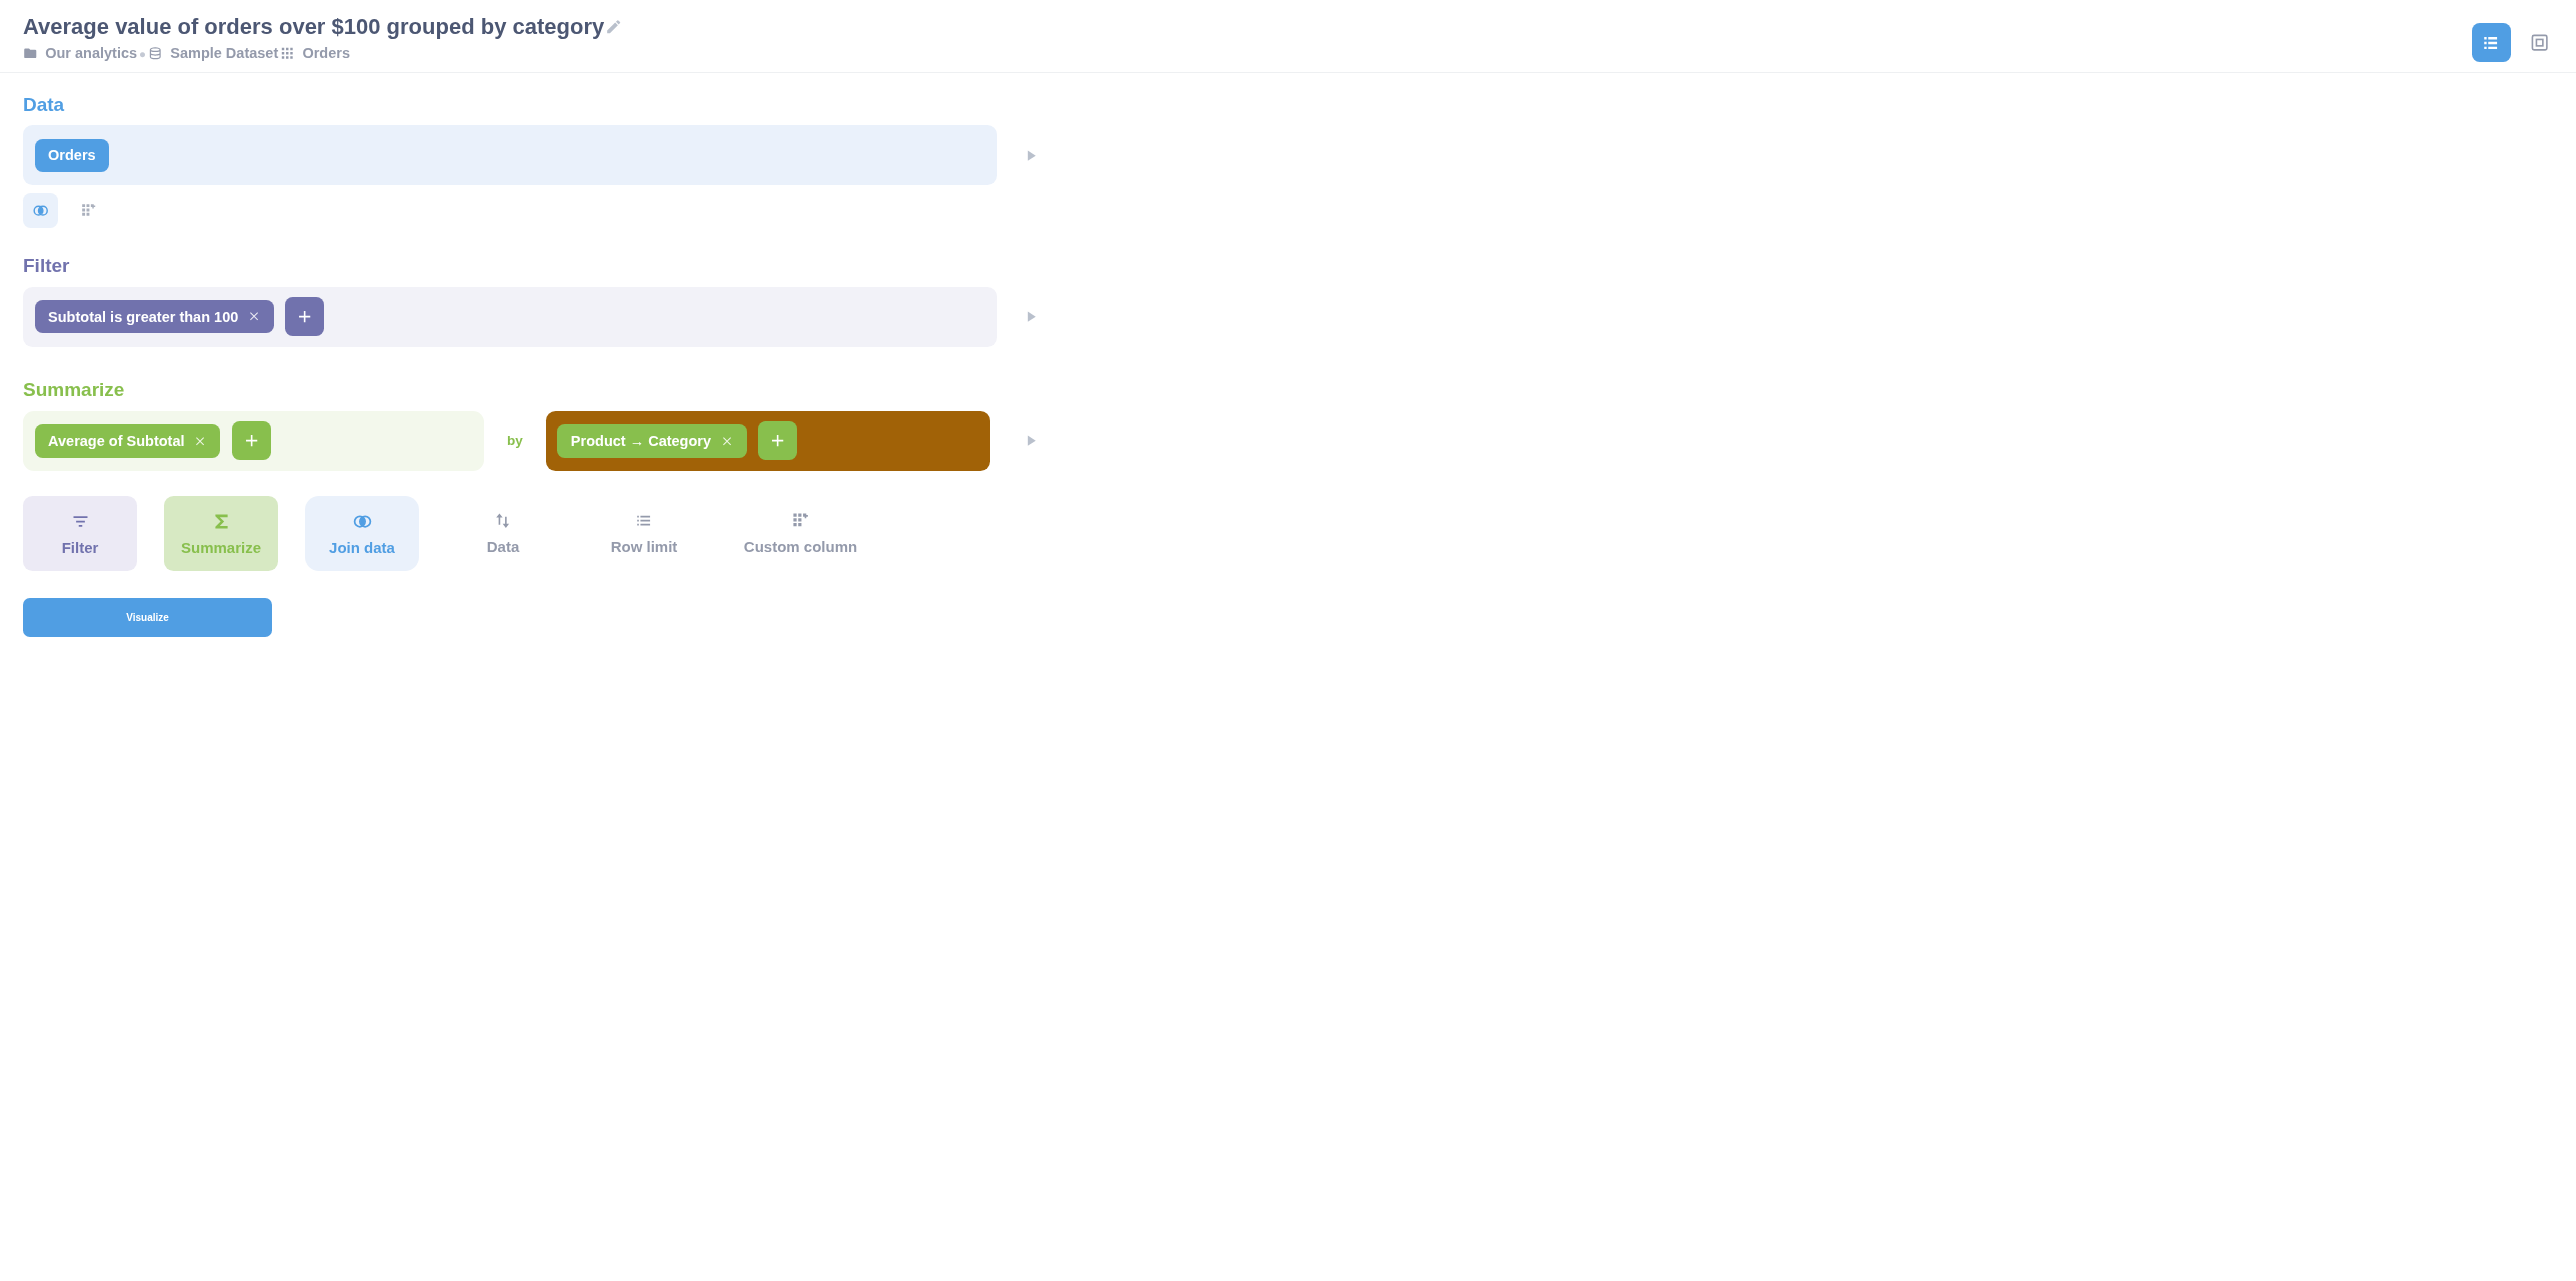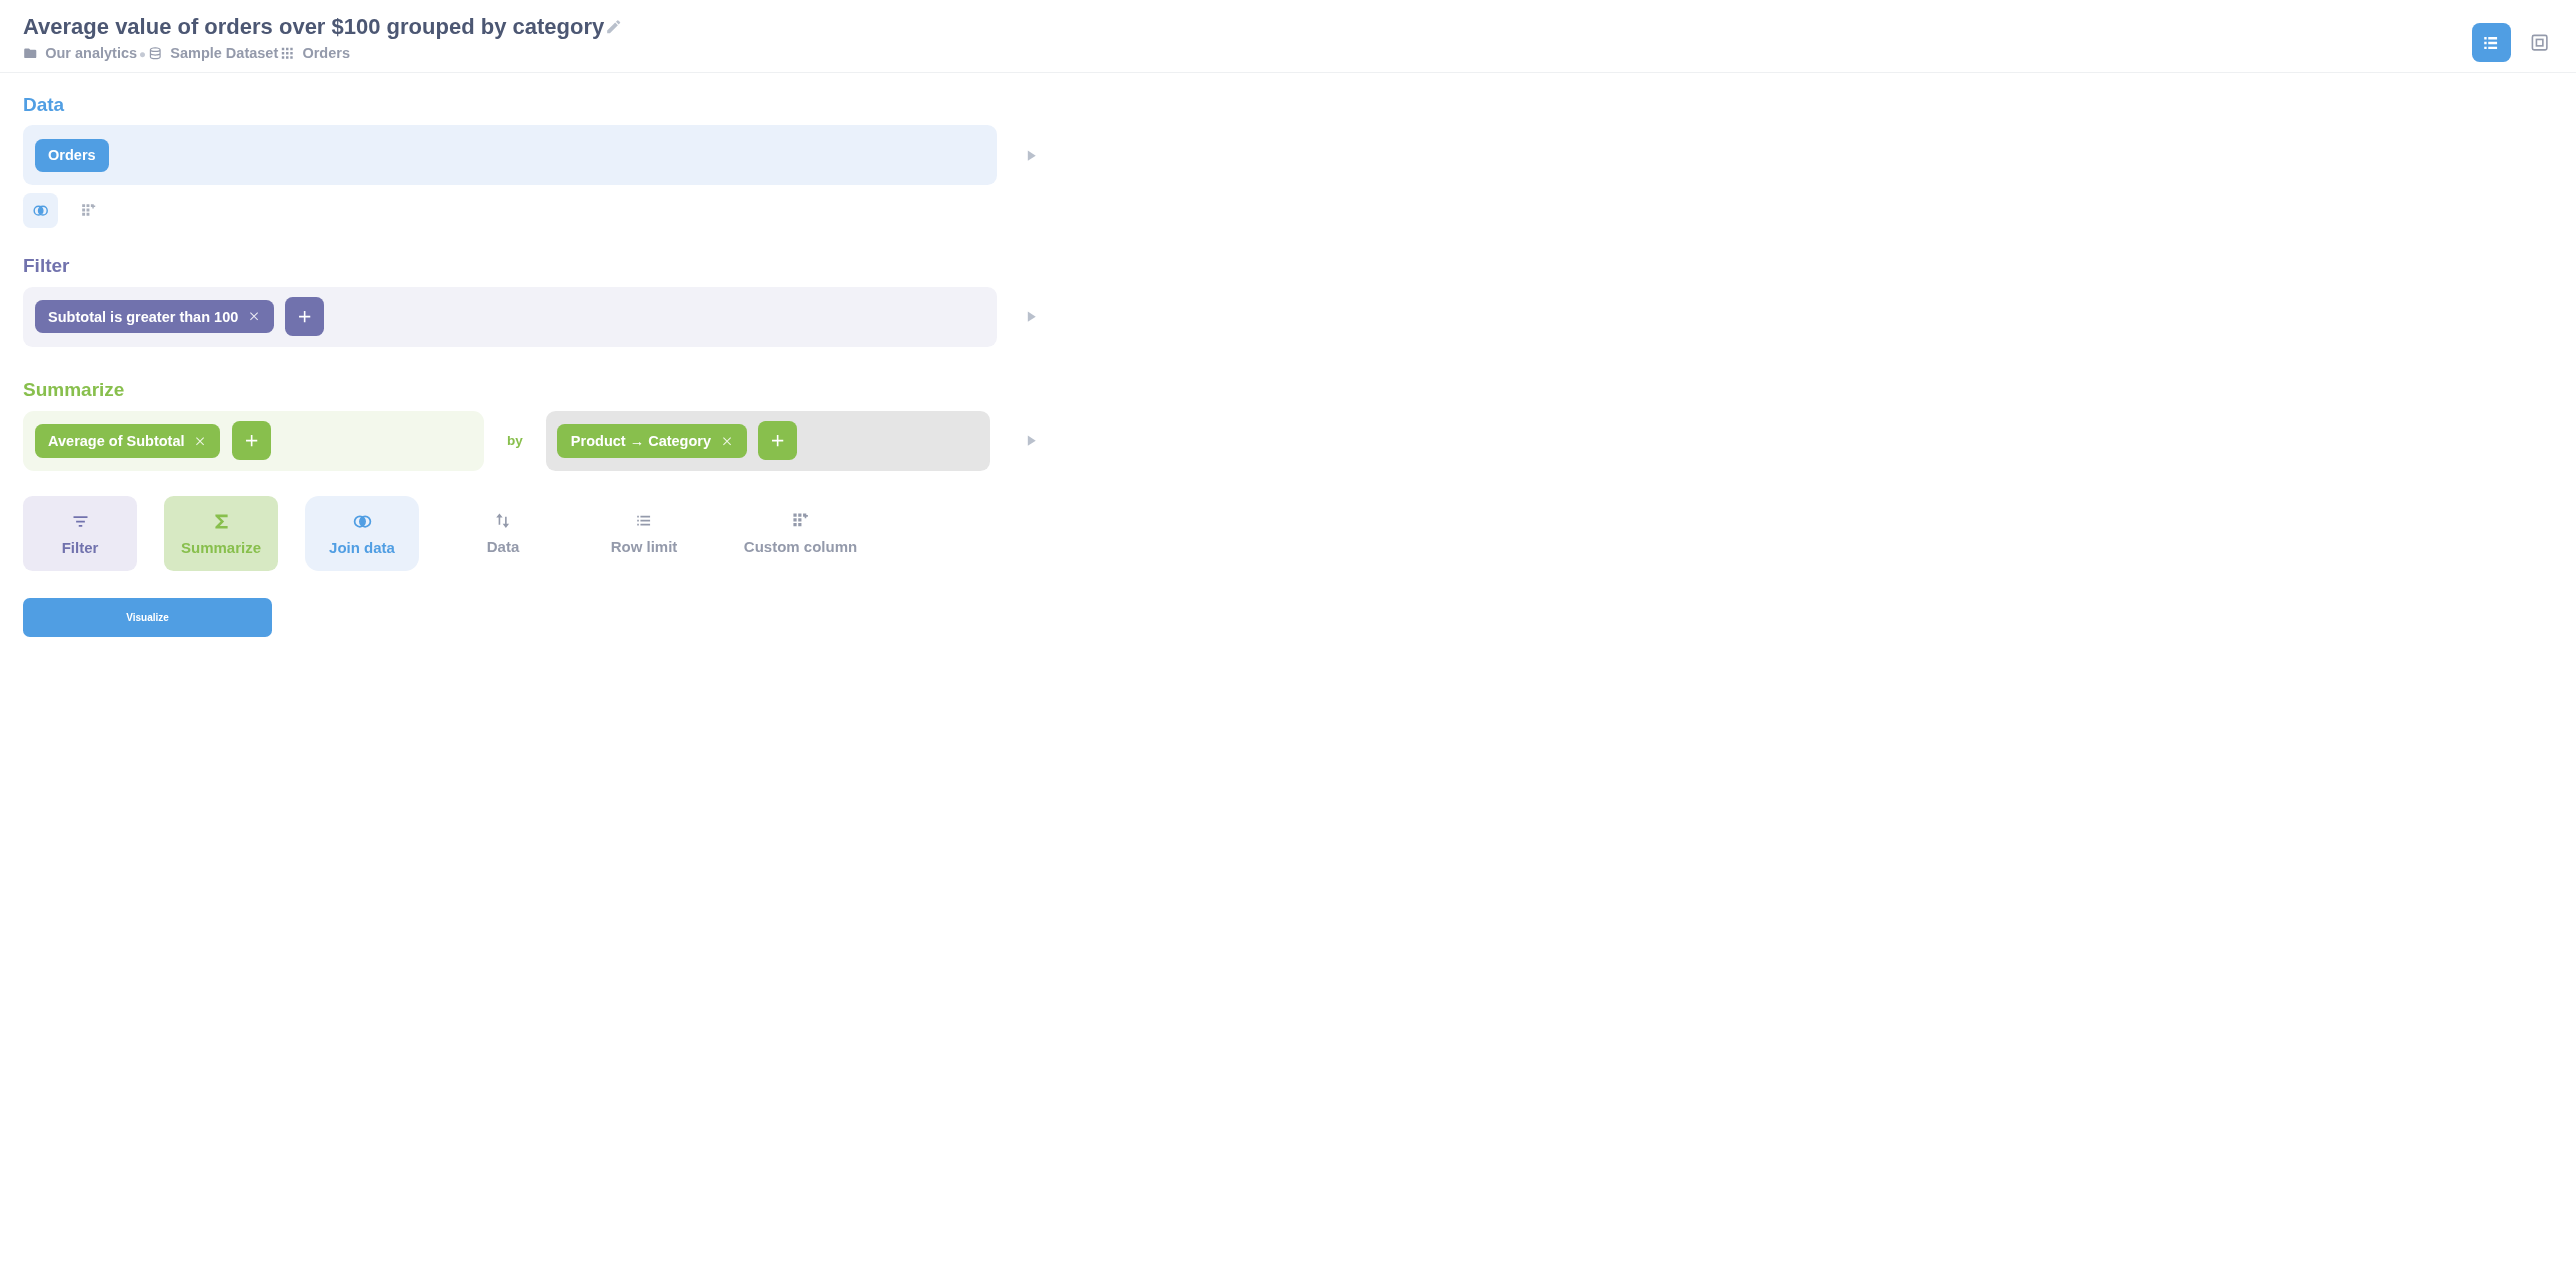--- a/index.html
+++ b/index.html
@@ -74,21 +74,21 @@
     padding: 9.6px 11.6px;
     display: flex; align-items: center; gap: 11.6px;
     width: 461px;
     min-height: 60px;
   }
   .well-by {
     color: #88bf4d; font-weight: 700; font-size: 13.5px;
     padding: 0 23px;
   }
   .well-summ-right {
-    background: #e5e5e5;
+    background: #a16207;
     border-radius: 9.6px;
     padding: 9.6px 11.6px;
     display: flex; align-items: center; gap: 11.6px;
     width: 444px;
     min-height: 60px;
   }
 
   .pill {
     display: inline-flex; align-items: center; gap: 9.6px;
     border-radius: 7.7px; padding: 8.7px 13.5px;

